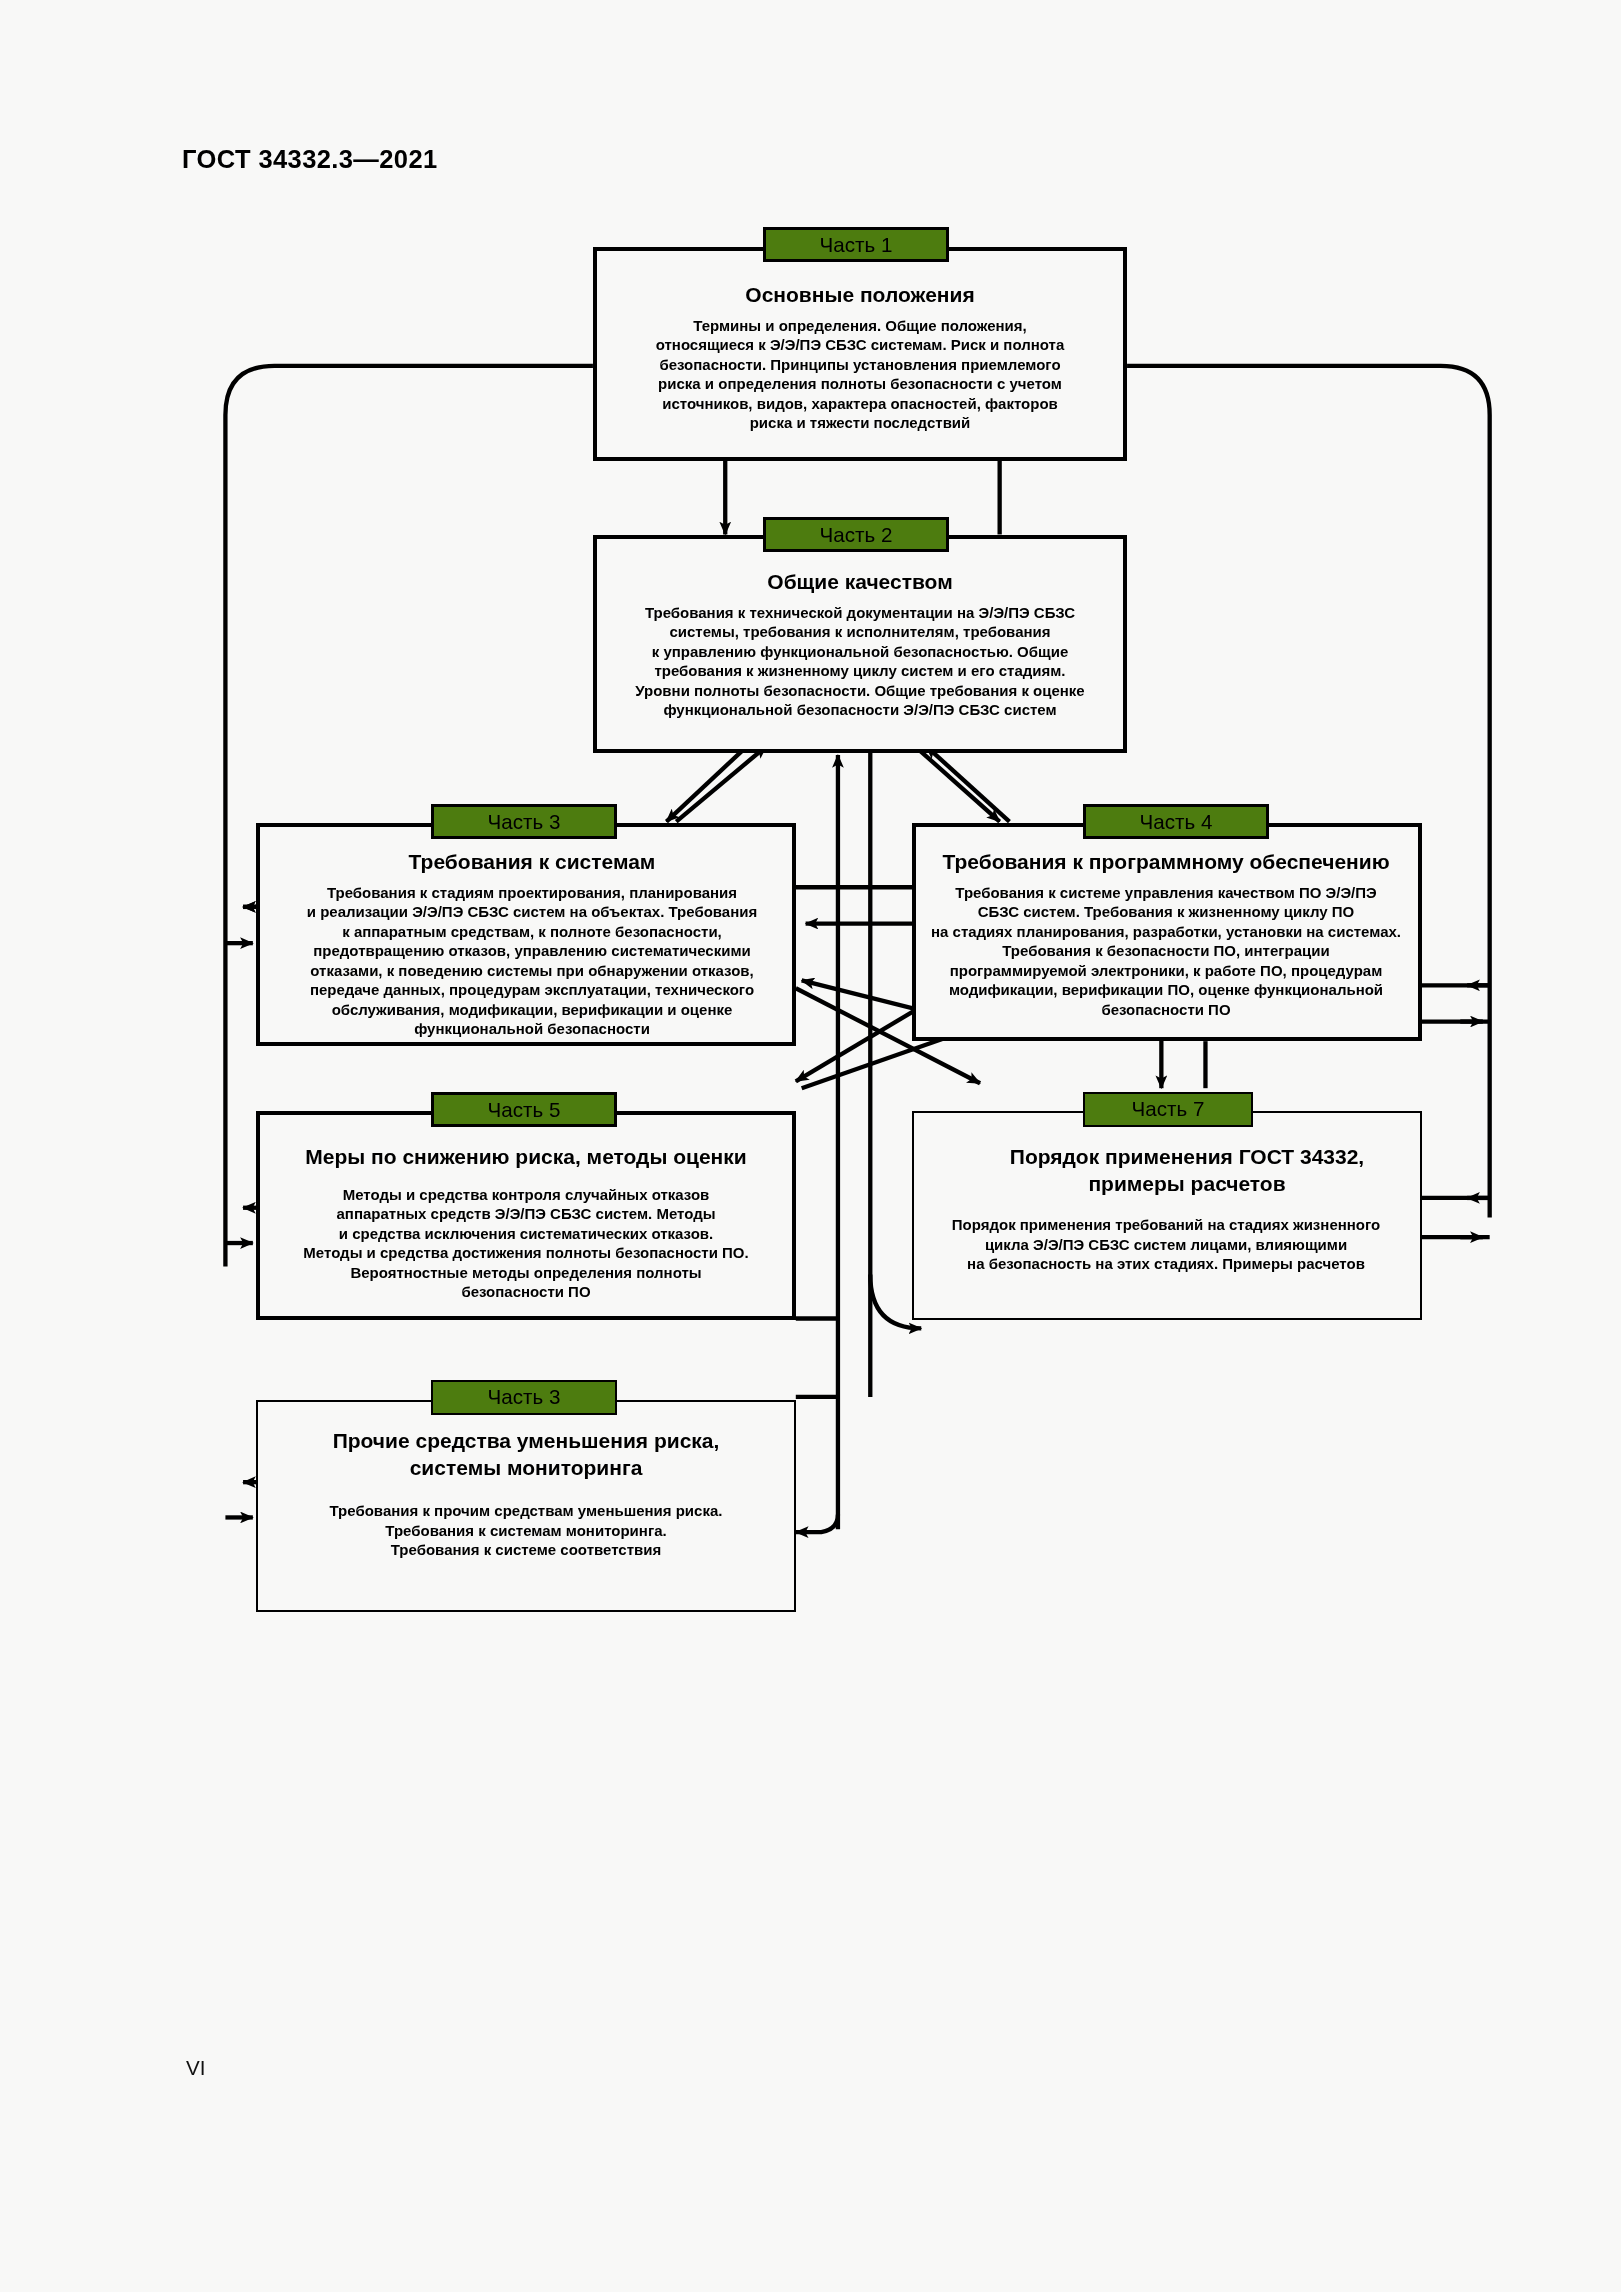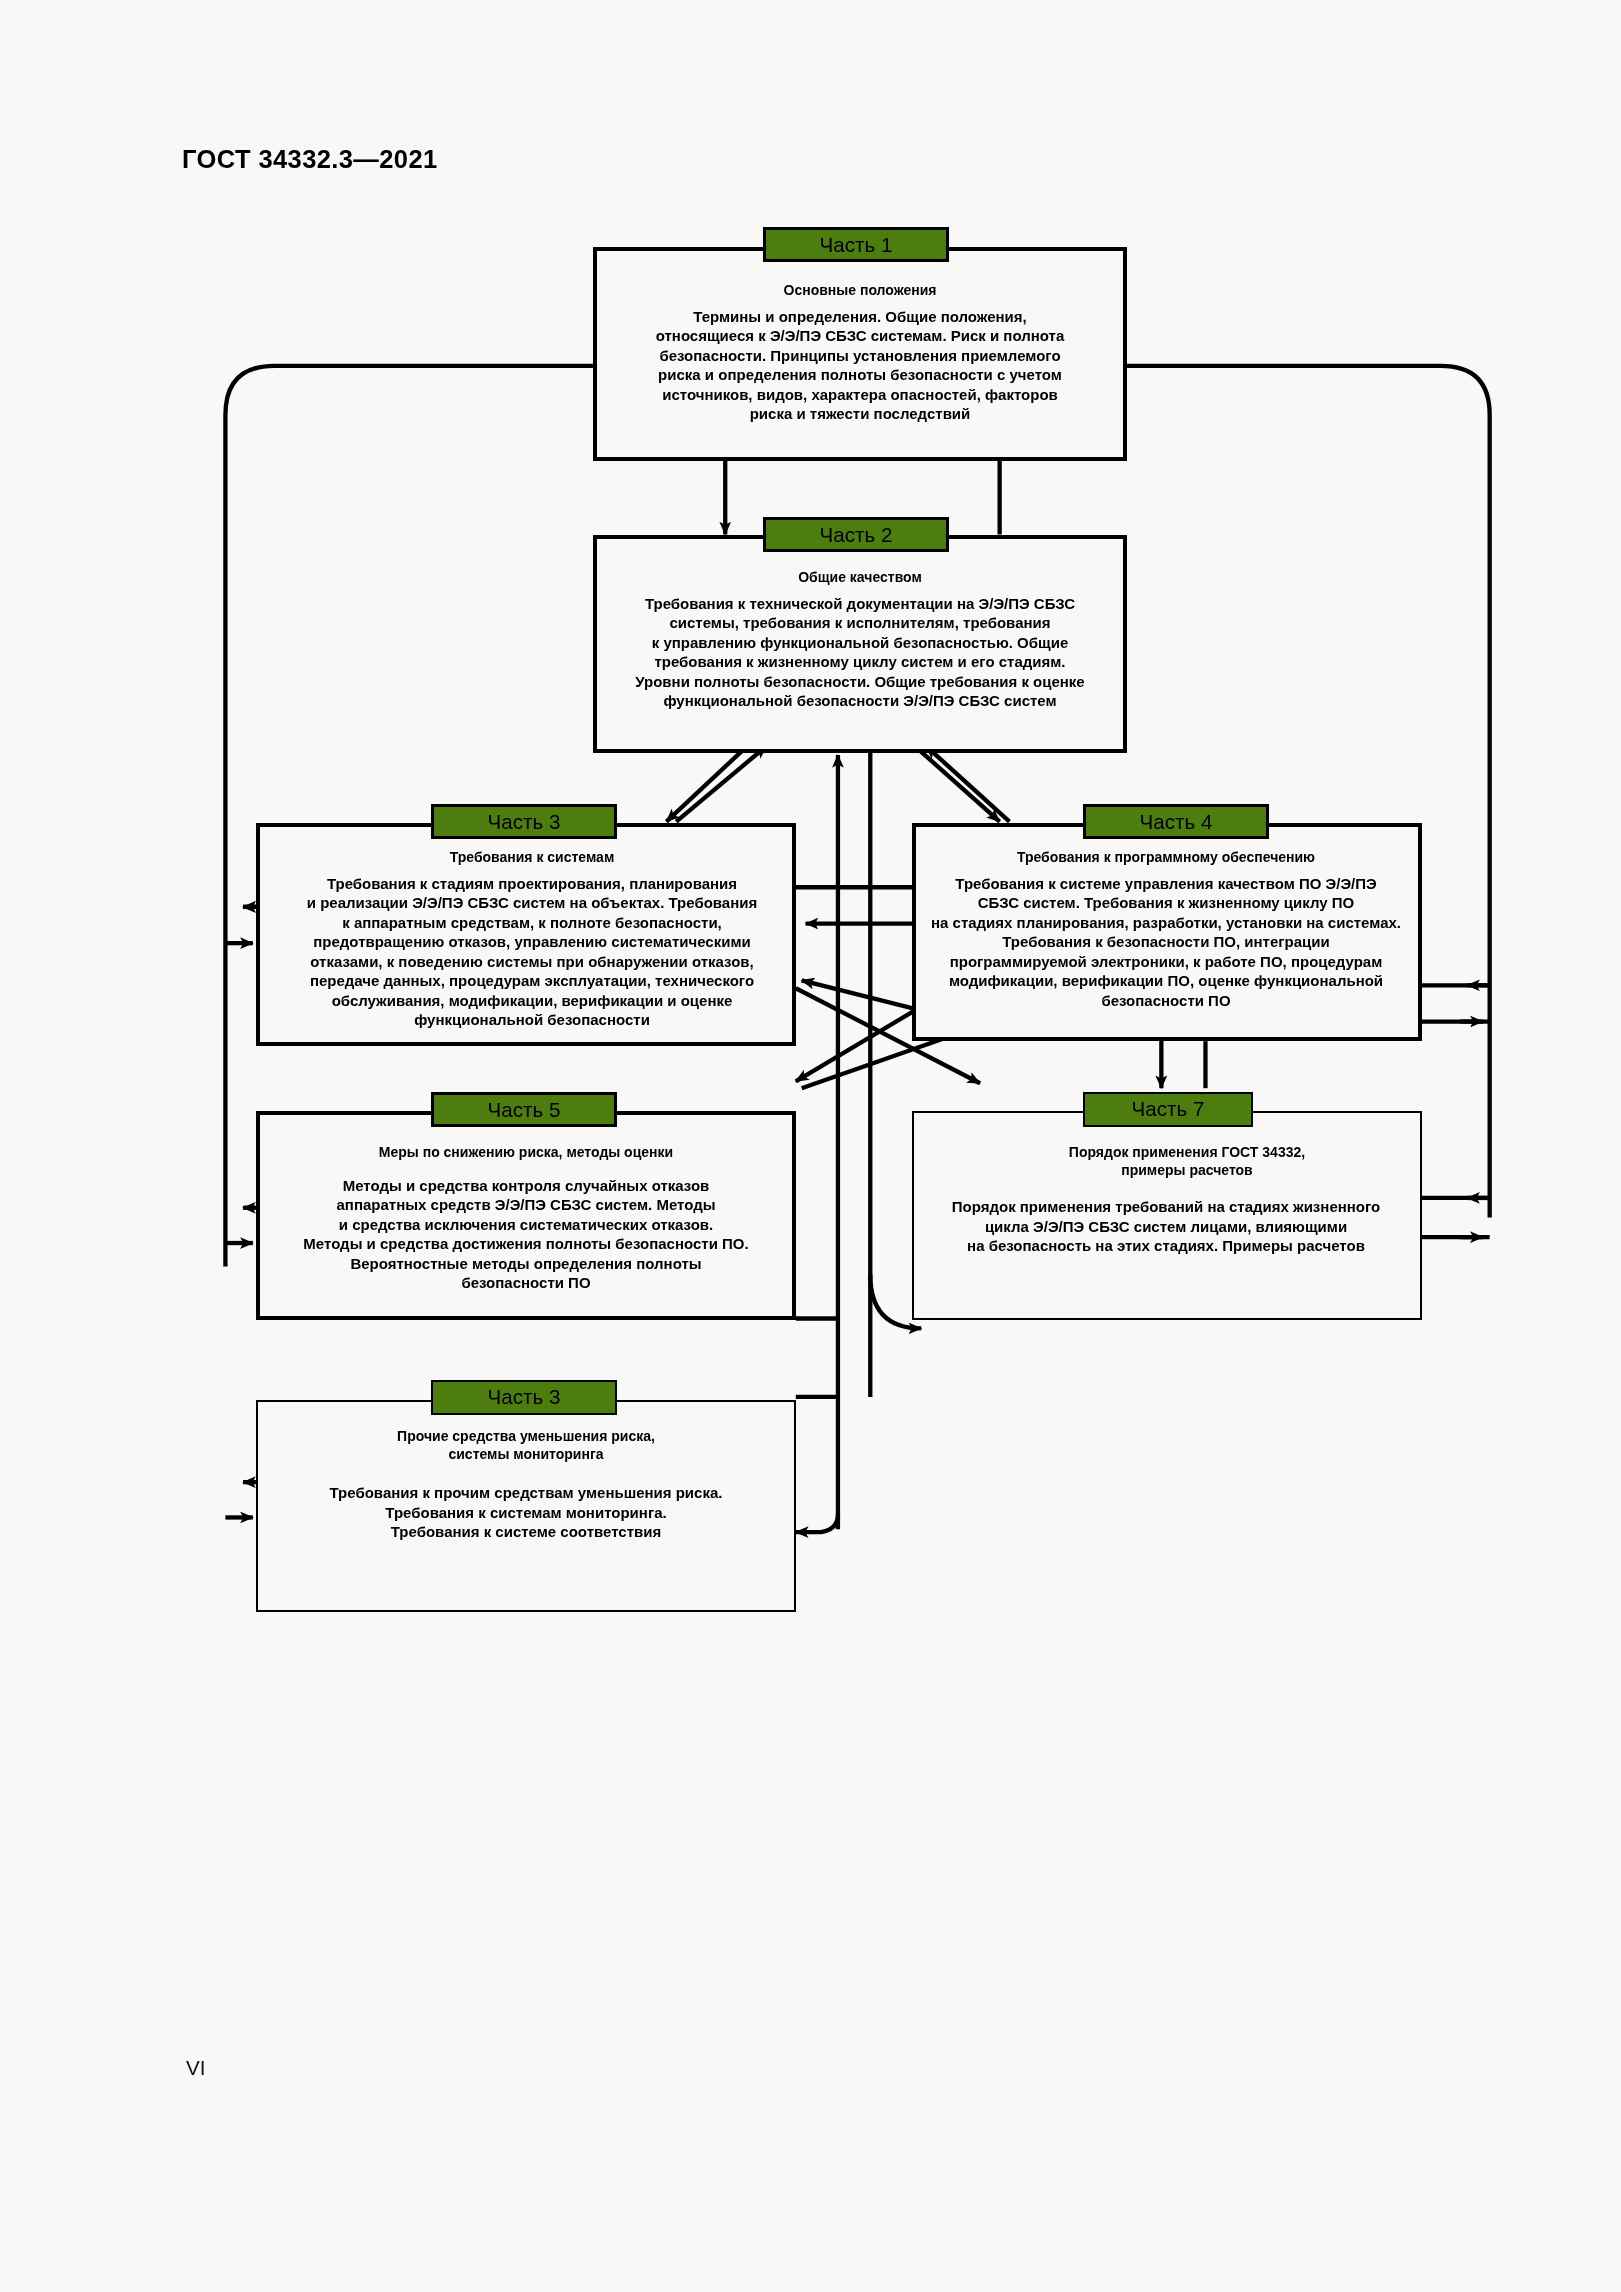--- a/index.html
+++ b/index.html
@@ -84,21 +84,21 @@
   .ptab.heavy { border-width: 3.9px; }
 
   .pbody {
     position: absolute;
     box-sizing: border-box;
     text-align: center;
     color: #000;
     z-index: 5;
   }
   .ptitle {
-    font-size: 14px;
+    font-size: 21px;
     font-weight: bold;
     line-height: 1.28;
     margin: 0 0 6.9px 0;
     white-space: pre-line;
   }
   .ptext {
     font-size: 15px;
     font-weight: bold;
     line-height: 1.30;
     margin: 0;

